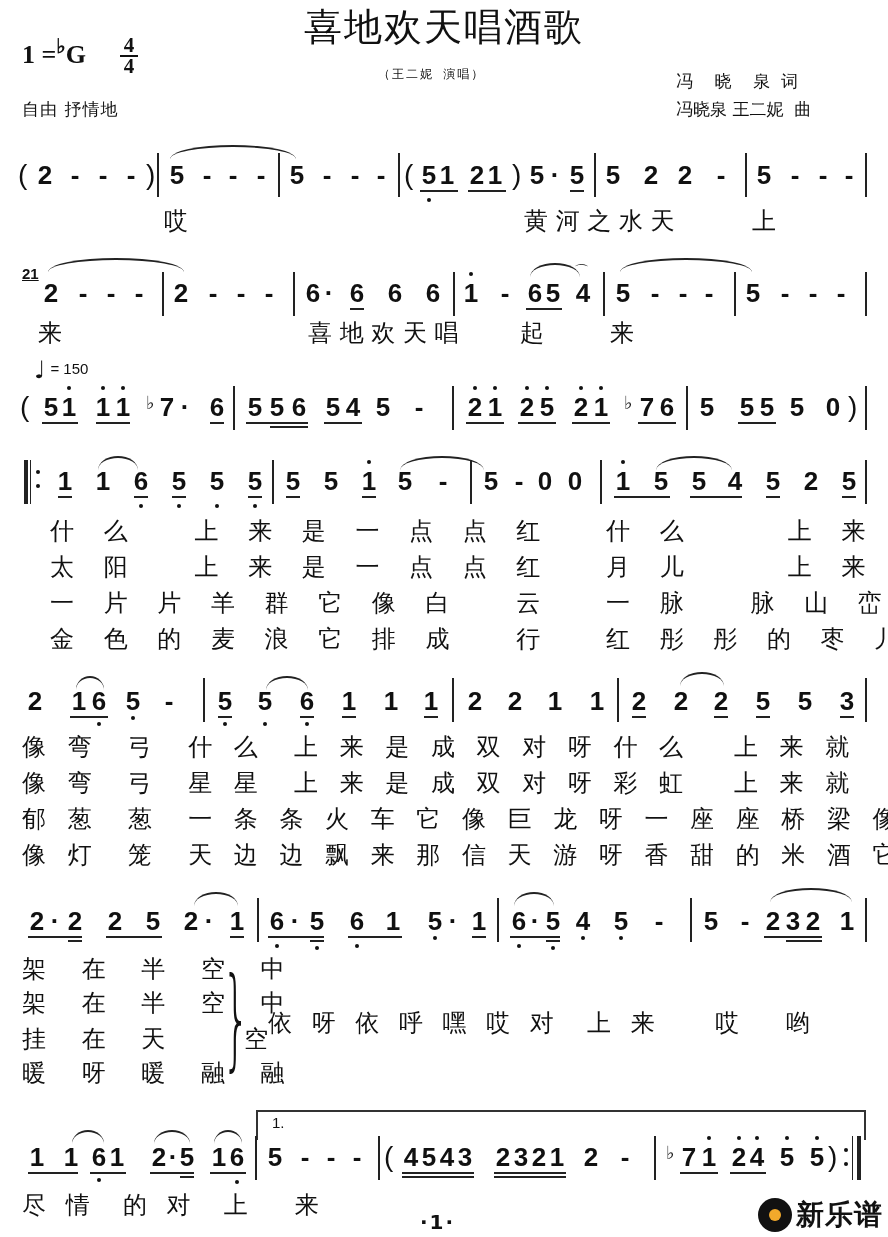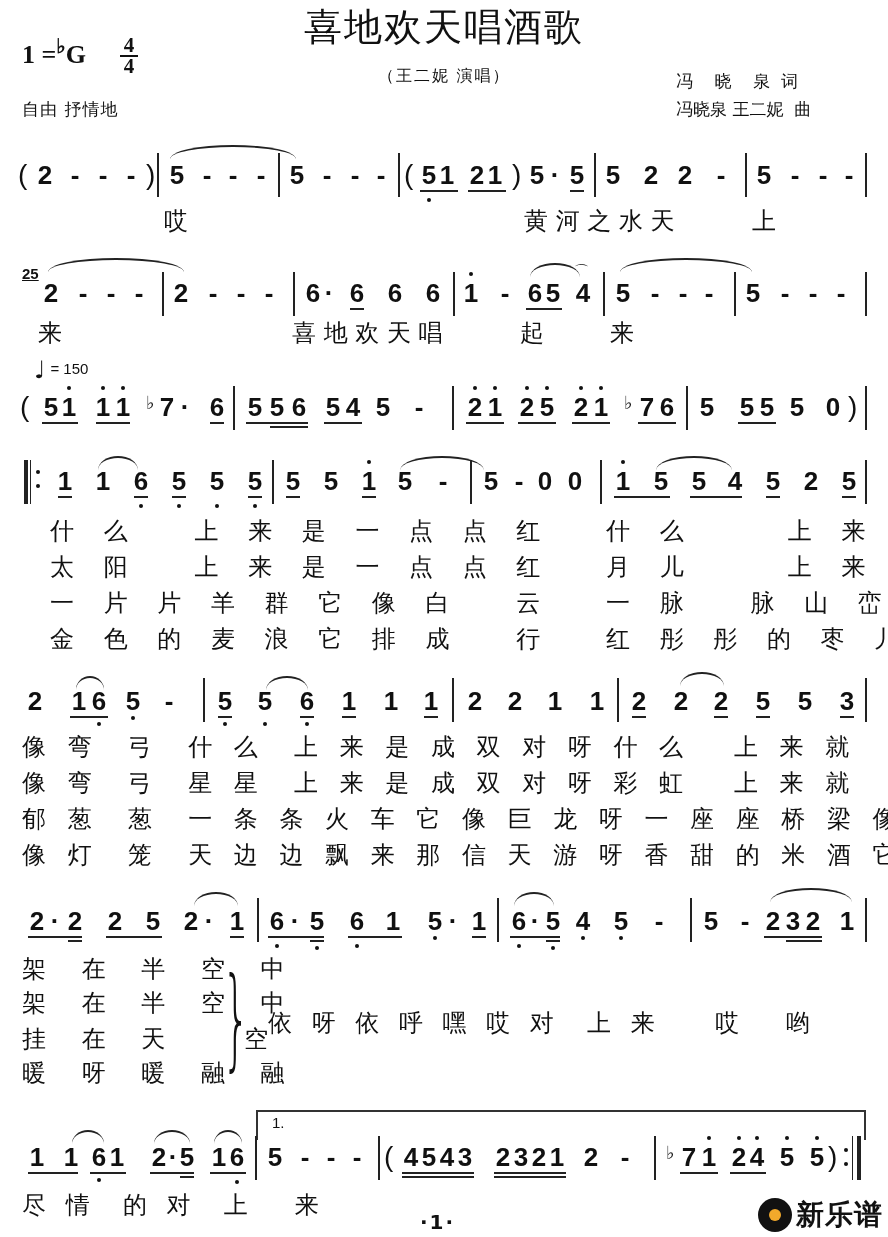--- a/index.html
+++ b/index.html
@@ -3,21 +3,21 @@
 <meta charset="utf-8">
 <style>
   html, body { margin:0; padding:0; background:#ffffff; }
   body { width:888px; height:1237px; position:relative; overflow:hidden; color:#111; font-family:"DejaVu Sans", sans-serif; }
   .abs { position:absolute; }
   .title { left:0; width:888px; top:2px; text-align:center; font-size:38px; letter-spacing:2px; font-family:"DejaVu Sans", sans-serif; }
   .key { left:22px; top:40px; font-size:26px; font-weight:bold; font-family:"Liberation Serif", serif; }
   .key .flat { font-size:20px; vertical-align:top; position:relative; top:-6px; }
   .timesig { left:118px; top:36px; font-family:"Liberation Serif", serif; font-weight:bold; font-size:21px; line-height:19px; text-align:center; width:22px; }
   .tempo-desc { left:22px; top:98px; font-size:17px; font-family:"DejaVu Serif", serif; letter-spacing:1px; }
-  .performer { left:378px; top:66px; font-size:16px; font-family:Liberation Sans, sans-serif; letter-spacing:2px; }
+  .performer { left:378px; top:66px; font-size:12px; font-family:Liberation Mono, monospace; letter-spacing:2px; }
   .credit { font-size:17px; font-family:"DejaVu Serif", serif; white-space:pre; }
   .n { position:absolute; font-family:"Liberation Sans", sans-serif; font-weight:bold; font-size:26px; line-height:30px; text-align:center; width:18px; }
   .bar { position:absolute; width:2px; background:#222; height:44px; }
   .ul { position:absolute; height:2px; background:#222; }
   .dot { position:absolute; width:4px; height:4px; border-radius:50%; background:#111; }
   .slur { position:absolute; border-top:2px solid #222; border-radius:50% 50% 0 0 / 100% 100% 0 0; height:12px; }
   .lyr { position:absolute; font-size:24px; line-height:30px; letter-spacing:11px; white-space:pre; font-family:"DejaVu Sans", sans-serif; }
   .paren { position:absolute; font-size:28px; font-family:"Liberation Sans", sans-serif; line-height:30px; }
   .small { font-size:15px; position:absolute; font-family:"Liberation Sans", sans-serif; }
   .pagenum { left:420px; top:1210px; font-size:20px; font-weight:bold; letter-spacing:2px; }
@@ -83,21 +83,21 @@
     <span class="n" style="left:786px;top:160px;">-</span>
     <span class="n" style="left:814px;top:160px;">-</span>
     <span class="n" style="left:840px;top:160px;">-</span>
   <div class="bar" style="left:865px;top:153px;"></div>
   <span class="lyr" style="left:164px;top:206px;">哎</span>
   <span class="lyr" style="left:524px;top:206px;letter-spacing:0;">黄 河 之 水 天</span>
   <span class="lyr" style="left:752px;top:206px;">上</span>
 </div>
 
 <div>
-  <span class="small" style="left:22px;top:265px;font-weight:bold;text-decoration:underline;">25</span>
+  <span class="small" style="left:22px;top:265px;font-weight:bold;text-decoration:underline;">21</span>
   <div class="slur" style="left:48px;top:258px;width:136px;"></div>
   <span class="n" style="left:42px;top:278px;">2</span>
     <span class="n" style="left:74px;top:278px;">-</span>
     <span class="n" style="left:102px;top:278px;">-</span>
     <span class="n" style="left:130px;top:278px;">-</span>
   <div class="bar" style="left:162px;top:272px;"></div>
   <span class="n" style="left:172px;top:278px;">2</span>
     <span class="n" style="left:204px;top:278px;">-</span>
     <span class="n" style="left:232px;top:278px;">-</span>
     <span class="n" style="left:260px;top:278px;">-</span>
@@ -124,21 +124,21 @@
     <span class="n" style="left:646px;top:278px;">-</span>
     <span class="n" style="left:674px;top:278px;">-</span>
     <span class="n" style="left:700px;top:278px;">-</span>
   <div class="bar" style="left:734px;top:272px;"></div>
   <span class="n" style="left:744px;top:278px;">5</span>
     <span class="n" style="left:776px;top:278px;">-</span>
     <span class="n" style="left:804px;top:278px;">-</span>
     <span class="n" style="left:832px;top:278px;">-</span>
   <div class="bar" style="left:865px;top:272px;"></div>
   <span class="lyr" style="left:38px;top:318px;">来</span>
-  <span class="lyr" style="left:292px;top:318px;letter-spacing:0;">喜 地 欢 天 唱</span>
+  <span class="lyr" style="left:308px;top:318px;letter-spacing:0;">喜 地 欢 天 唱</span>
   <span class="lyr" style="left:520px;top:318px;">起</span>
   <span class="lyr" style="left:610px;top:318px;">来</span>
 </div>
 
 <div>
   <div class="abs" style="left:34px;top:356px;">
     <span style="font-size:24px;">♩</span>
     <span class="small" style="position:relative;top:-4px;">= 150</span>
   </div>
   <span class="paren" style="left:20px;top:392px;">(</span>

